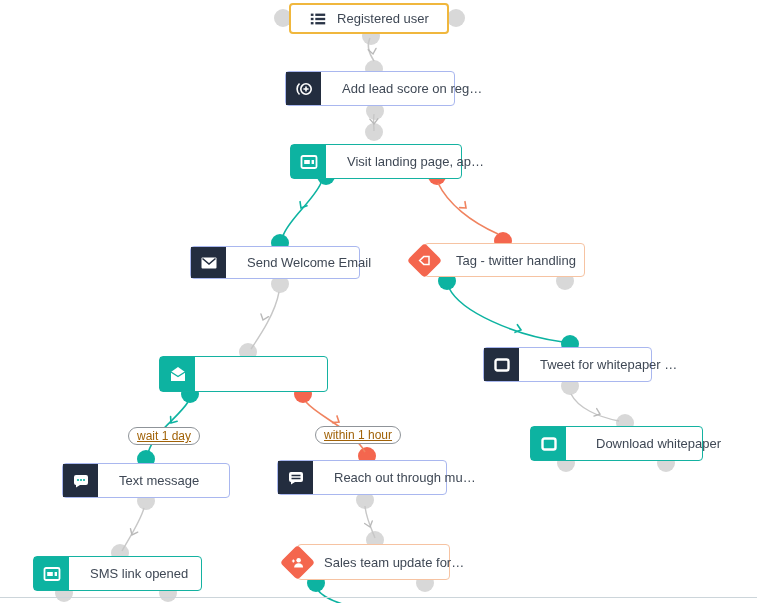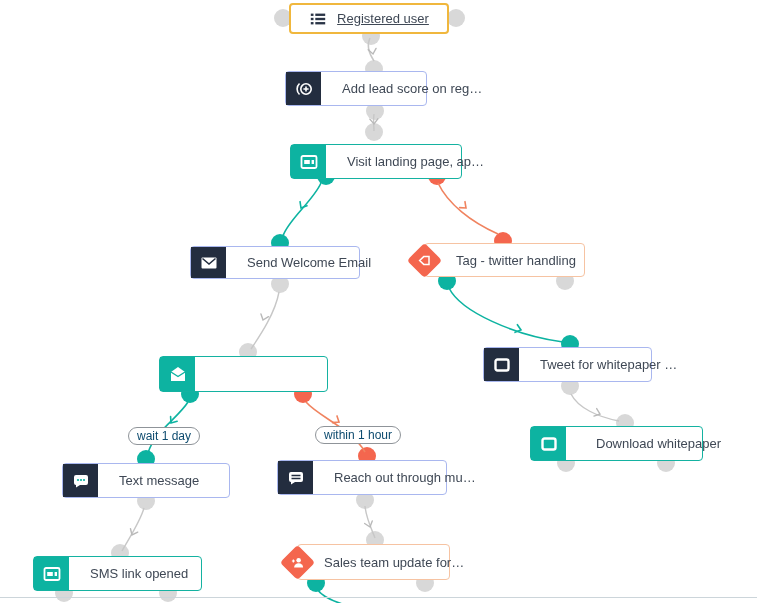--- a/index.html
+++ b/index.html
@@ -6,33 +6,33 @@
   .canvas{position:relative;width:757px;height:603px;background:#ffffff;overflow:hidden;
           font-family:"Liberation Sans", sans-serif;}
   .layer{position:absolute;left:0;top:0;}
   
   .node{position:absolute;display:flex;align-items:stretch;background:#fff;border-radius:4px;
         box-sizing:border-box;z-index:3;cursor:pointer;}
   .node .nlabel{display:flex;align-items:center;font-size:13px;color:#3f4855;white-space:nowrap;
         padding-left:21px;flex:1;}
   .node .nicon{width:35px;display:flex;align-items:center;justify-content:center;flex:none;}
   .node.source{border:2px solid #f0b73d;justify-content:center;align-items:center;}
-  .node.source .nlabel{padding-left:10px;flex:none;text-decoration:underline;}
+  .node.source .nlabel{padding-left:10px;flex:none;}
   .node.source .nicon{width:auto;}
   .node.action{border:1px solid #a9b7ef;}
   .node.action .nicon{background:#232d3f;}
   .node.decision{border:1px solid #14b2a1;}
   .node.decision .nicon{background:#0db3a1;}
   .node.condition{border:1px solid #f6c3a2;}
   .diamond{position:absolute;width:25px;height:25px;background:#f4664e;border-radius:4px;
            transform:rotate(45deg);display:flex;align-items:center;justify-content:center;z-index:4;}
   .diamond .dicon{transform:rotate(-45deg);display:flex;}
   
   .pill{position:absolute;z-index:5;background:#fff;border:1px solid #8f9499;border-radius:9px;
-        font-size:12px;color:#0c4a6e;padding:1px 8px;white-space:nowrap;}
+        font-size:12px;color:#a16207;padding:1px 8px;white-space:nowrap;text-decoration:underline;}
   .bottom-rule{position:absolute;left:0;top:597px;width:757px;height:1px;background:#ccd5da;z-index:1;}
 </style>
 </head>
 <body>
 
 <div class="canvas">
 
   <svg class="layer" width="757" height="603">
 
     <g>
@@ -108,21 +108,21 @@
             <rect x="2" y="13.4" width="3" height="2.6"></rect>
         <rect x="7" y="4" width="11" height="2.6"></rect>
             <rect x="7" y="8.7" width="11" height="2.6"></rect>
             <rect x="7" y="13.4" width="11" height="2.6"></rect>
           </g>
       </svg>
     </span>
     <span class="nlabel">Registered user</span>
   </div>
 
-  <div class="node action" style="left:285px;top:71px;width:142px;height:35px;">
+  <div class="node action" style="left:285px;top:71px;width:170px;height:35px;">
     <span class="nicon">
       <svg width="20" height="20" viewBox="0 0 20 20" fill="none" stroke="#ffffff">
         <path d="M5.5 4.5 A7.5 7.5 0 0 0 5.5 15.5" stroke-width="1.6"></path>
         <circle cx="12" cy="10" r="5.2" stroke-width="1.6"></circle>
         <path d="M12 7.4 V12.6 M9.4 10 H14.6" stroke-width="1.6"></path>
       </svg>
     </span>
     <span class="nlabel">Add lead score on reg…</span>
   </div>
 

